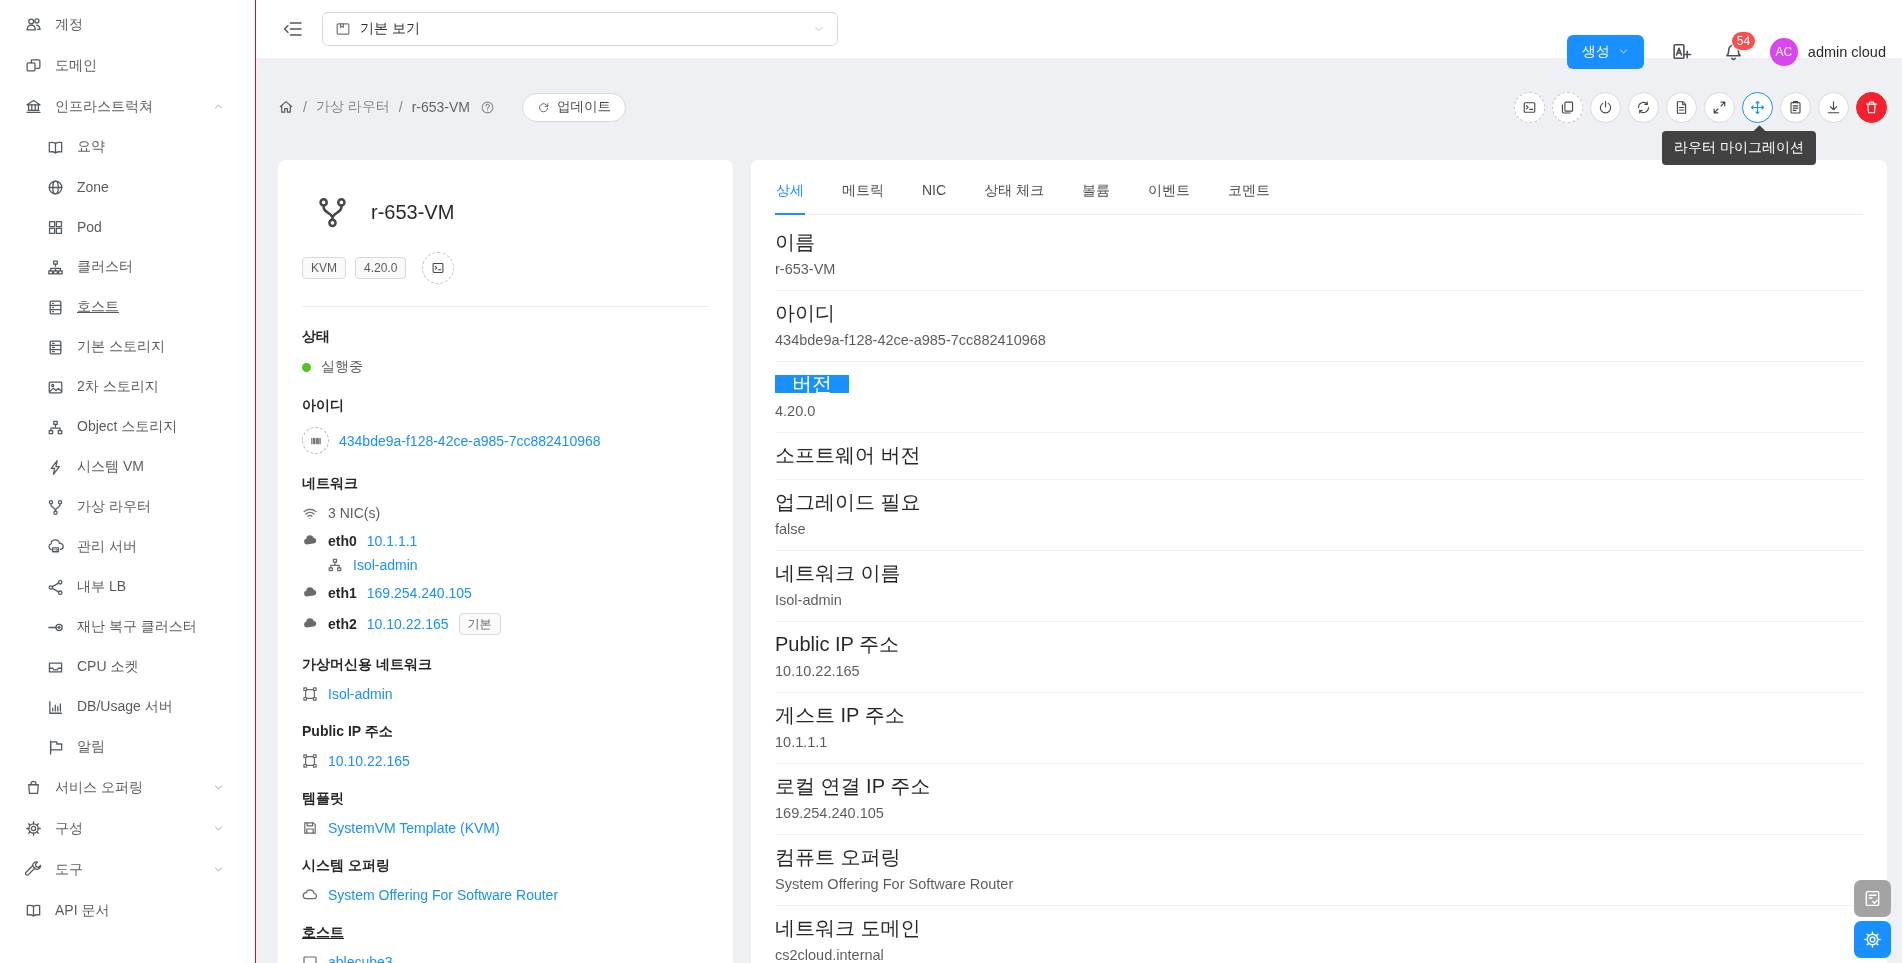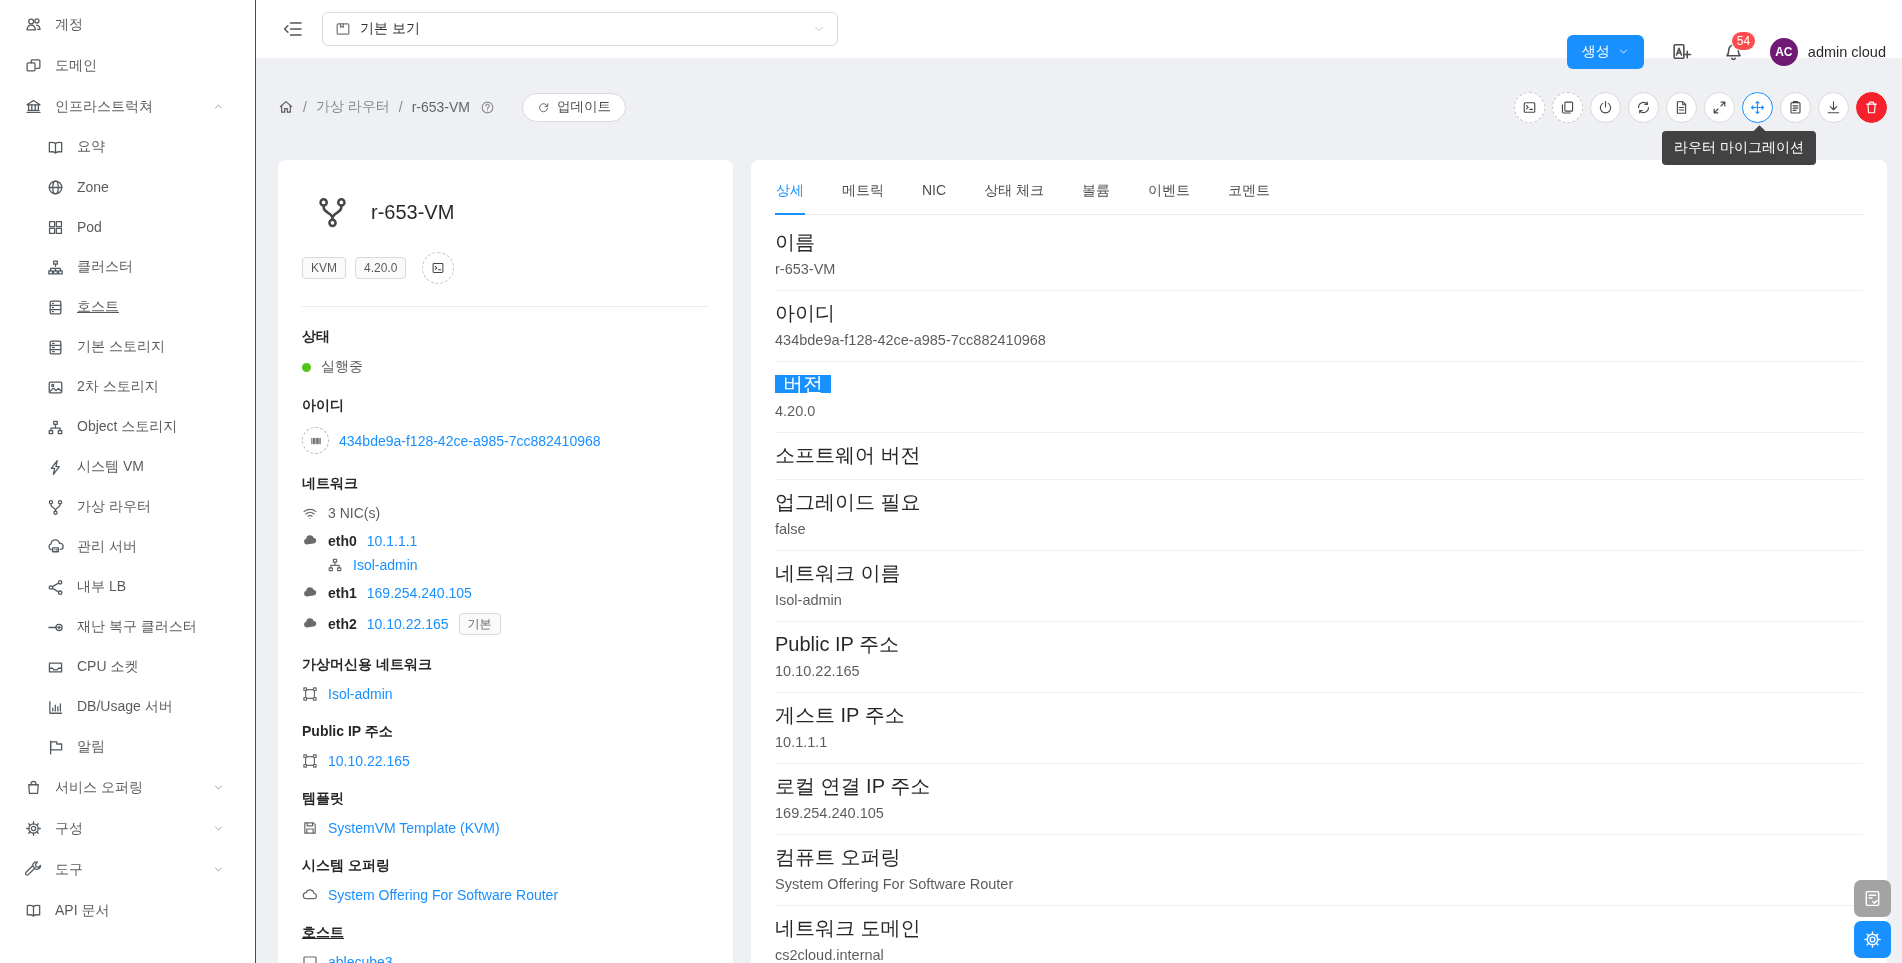--- a/index.html
+++ b/index.html
@@ -23,21 +23,21 @@
   .fold{width:20px;height:20px;color:#565656;cursor:pointer;}
   .view-select{margin-left:19px;width:516px;height:34px;border:1px solid #d9d9d9;border-radius:6px;display:flex;align-items:center;gap:9px;padding:0 12px;background:#fff;font-size:14px;color:rgba(0,0,0,.82);cursor:pointer;}
   .view-select .p-ic{width:16px;height:16px;color:#767676;}
   .view-select .caret{margin-left:auto;width:12px;height:12px;color:#bfbfbf;}
   .topbar-right{margin-left:auto;display:flex;align-items:center;margin-top:45px;}
   .btn-create{height:34px;padding:0 15px;border:none;border-radius:6px;background:#1890ff;color:#fff;font-size:14px;display:flex;align-items:center;gap:8px;cursor:pointer;font-family:inherit;}
   .btn-create .caret{width:11px;height:11px;color:#fff;}
   .tool-ic{width:21px;height:21px;color:#4f4f4f;margin-left:27px;cursor:pointer;}
   .bell-wrap{position:relative;margin-left:31px;width:21px;height:21px;color:#4f4f4f;cursor:pointer;}
   .badge{position:absolute;top:-9px;left:9px;background:#ff4d4f;color:#fff;font-size:12px;line-height:1;padding:3px 5px;border-radius:9px;box-shadow:0 0 0 1px #fff;font-weight:400;}
-  .avatar{margin-left:26px;width:28px;height:28px;border-radius:50%;background:#701a75;color:#fff;font-size:12px;font-weight:700;display:flex;align-items:center;justify-content:center;cursor:pointer;}
+  .avatar{margin-left:26px;width:28px;height:28px;border-radius:50%;background:#d946ef;color:#fff;font-size:12px;font-weight:400;display:flex;align-items:center;justify-content:center;cursor:pointer;}
   .username{margin-left:10px;font-size:14.5px;color:rgba(0,0,0,.85);cursor:pointer;}
 
   
   .content{padding:0 15px 0 22px;}
   .page-header{display:flex;align-items:center;margin-top:32px;height:34px;}
   .breadcrumb{display:flex;align-items:center;gap:9px;font-size:14px;}
   .bc-home{width:16px;height:16px;color:#5a5a5a;cursor:pointer;}
   .bc-sep{color:rgba(0,0,0,.45);}
   .bc-item{color:rgba(0,0,0,.45);cursor:pointer;}
   .bc-current{color:rgba(0,0,0,.6);}
@@ -83,21 +83,21 @@
   .circle-ic .s-ic{width:14px;height:14px;}
 
   
   .tabs{display:flex;gap:36px;border-bottom:1px solid #ececec;padding-top:6px;}
   .tab{padding:16px 1px 13px;font-size:14px;color:rgba(0,0,0,.72);cursor:pointer;}
   .tab.active{color:#1890ff;border-bottom:2px solid #1890ff;margin-bottom:-1px;font-weight:500;}
   .drow{padding:13px 0 13px;border-bottom:1px solid #f1f1f1;}
   .drow:first-child{padding-top:18px;}
   .drow:last-child{border-bottom:none;}
   .drow-label{display:inline-block;font-size:20px;font-weight:400;color:rgba(0,0,0,.85);line-height:18px;}
-  .drow-label.hl{background:#1890ff;color:#fff;padding:0 8px;}
+  .drow-label.hl{background:#1890ff;color:#fff;padding:0 17px;}
   .drow-value{margin-top:8px;font-size:14.5px;color:rgba(0,0,0,.65);}
 
   
   .fabs{position:absolute;right:11px;bottom:5px;display:flex;flex-direction:column;gap:4px;z-index:40;}
   .fab{width:37px;height:37px;border:none;border-radius:7px;color:#fff;display:flex;align-items:center;justify-content:center;cursor:pointer;padding:0;}
   .fab.gray{background:#a3a3a3;}
   .fab.blue{background:#1890ff;}
   .fab .ic{width:19px;height:19px;}
 </style>
 </head>

